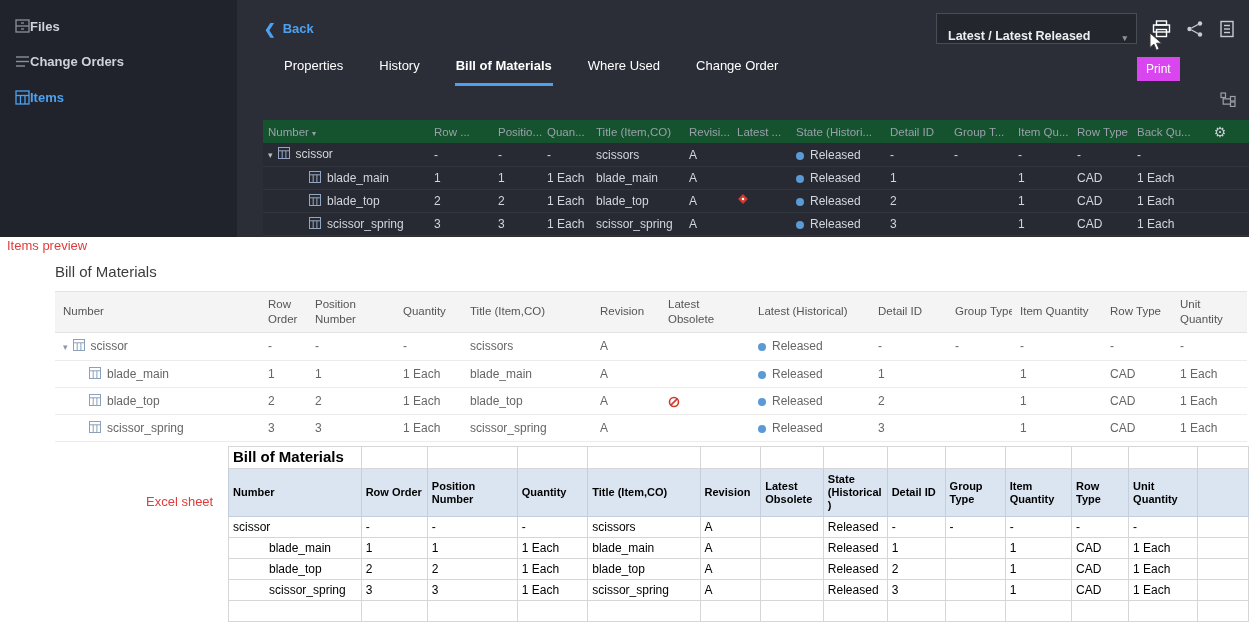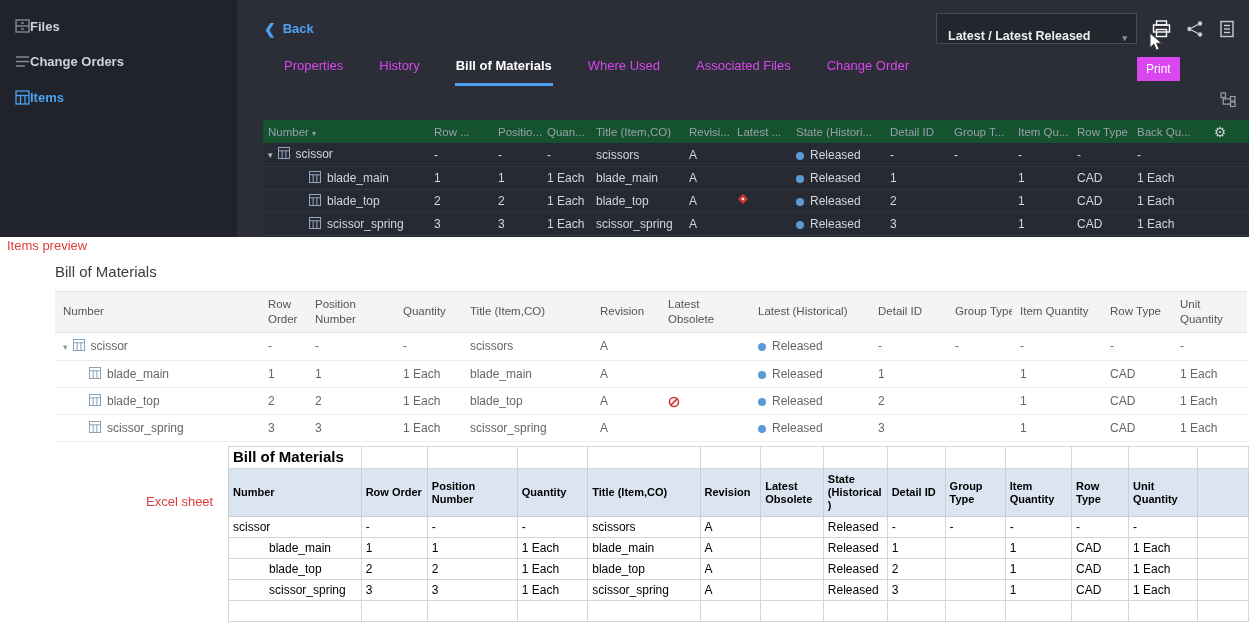--- a/index.html
+++ b/index.html
@@ -15,21 +15,21 @@
   .topbar { display:flex; align-items:center; padding:13px 14px 0 27px; }
   .back { display:flex; align-items:center; gap:7px; color:#4da1f0; font-size:13px; font-weight:bold; cursor:pointer; }
   .back .bchev { font-size:14px; line-height:1; }
   .spacer { flex:1; }
   .version { width:201px; height:31px; border:1px solid #474c57; background:#23262d; color:#eceef2; font-size:12.5px; font-weight:bold; display:flex; align-items:flex-end; justify-content:space-between; padding:0 9px 0 11px; cursor:pointer; }
   .version .vchev { color:#8d939e; font-size:9px; }
   .tool-ic { margin-left:15px; display:inline-flex; cursor:pointer; }
   .tooltip { position:absolute; top:57px; left:900px; background:#d946ef; color:#fff; font-size:12px; padding:5px 9px; z-index:5; }
   .cursor { position:absolute; top:32px; left:912px; z-index:6; }
   .tabs { display:flex; gap:34px; padding:6px 0 0 46px; }
-  .tab { font-size:13px; color:#d946ef; padding:8px 1px 10px; border-bottom:3px solid transparent; cursor:pointer; white-space:nowrap; }
+  .tab { font-size:13px; color:#ffffff; padding:8px 1px 10px; border-bottom:3px solid transparent; cursor:pointer; white-space:nowrap; }
   .tab.active { color:#fff; font-weight:bold; border-bottom-color:#4da1f0; }
   .tree-btn { position:absolute; right:13px; top:92px; cursor:pointer; }
 
   table.dark { border-collapse:collapse; table-layout:fixed; margin:34px 0 0 26px; width:986px; font-size:12px; }
   table.dark th { background:#14532d; color:#9aa0ab; font-weight:normal; font-size:11.5px; text-align:left; height:23px; padding:0 3px 0 5px; white-space:nowrap; overflow:hidden; cursor:pointer; }
   table.dark th.gear-th { text-align:center; padding:0; }
   table.dark td { height:22px; line-height:22px; padding:0 3px 0 5px; color:#d2d6dd; white-space:nowrap; overflow:hidden; border-bottom:1px solid #31353e; background:#272a32; }
   table.dark .caret { color:#b3b9c3; font-size:9px; margin-right:5px; }
   table.dark td.num.child { padding-left:46px; }
   .gicon svg { vertical-align:-1px; margin-right:6px; }
@@ -135,21 +135,20 @@
       <div class="tooltip">Print</div>
       <span class="cursor"><svg width="15" height="21" viewBox="0 0 15 21">
             <path d="M1 1 L1 15.5 L4.9 12.2 L7.4 18.2 L10.1 17 L7.6 11.2 L12.6 11.2 Z" fill="#ffffff" stroke="#3a3a3a" stroke-width="1"></path>
           </svg></span>
 
       <div class="tabs">
         <div class="tab">Properties</div>
         <div class="tab">History</div>
         <div class="tab active">Bill of Materials</div>
         <div class="tab">Where Used</div>
-        <div class="tab">Associated Files</div>
         <div class="tab">Change Order</div>
       </div>
 
       <span class="tree-btn"><svg width="16" height="15" viewBox="0 0 16 15" fill="none" stroke="#9aa0a8" stroke-width="1.2">
             <rect x="1" y="1" width="4.5" height="4.5"></rect>
             <rect x="10.5" y="4.5" width="4.5" height="4.5"></rect>
             <rect x="10.5" y="10" width="4.5" height="4.5"></rect>
             <path d="M3.2 5.5 L3.2 6.8 L10.5 6.8 M3.2 6.8 L3.2 12.2 L10.5 12.2"></path>
           </svg></span>
 

